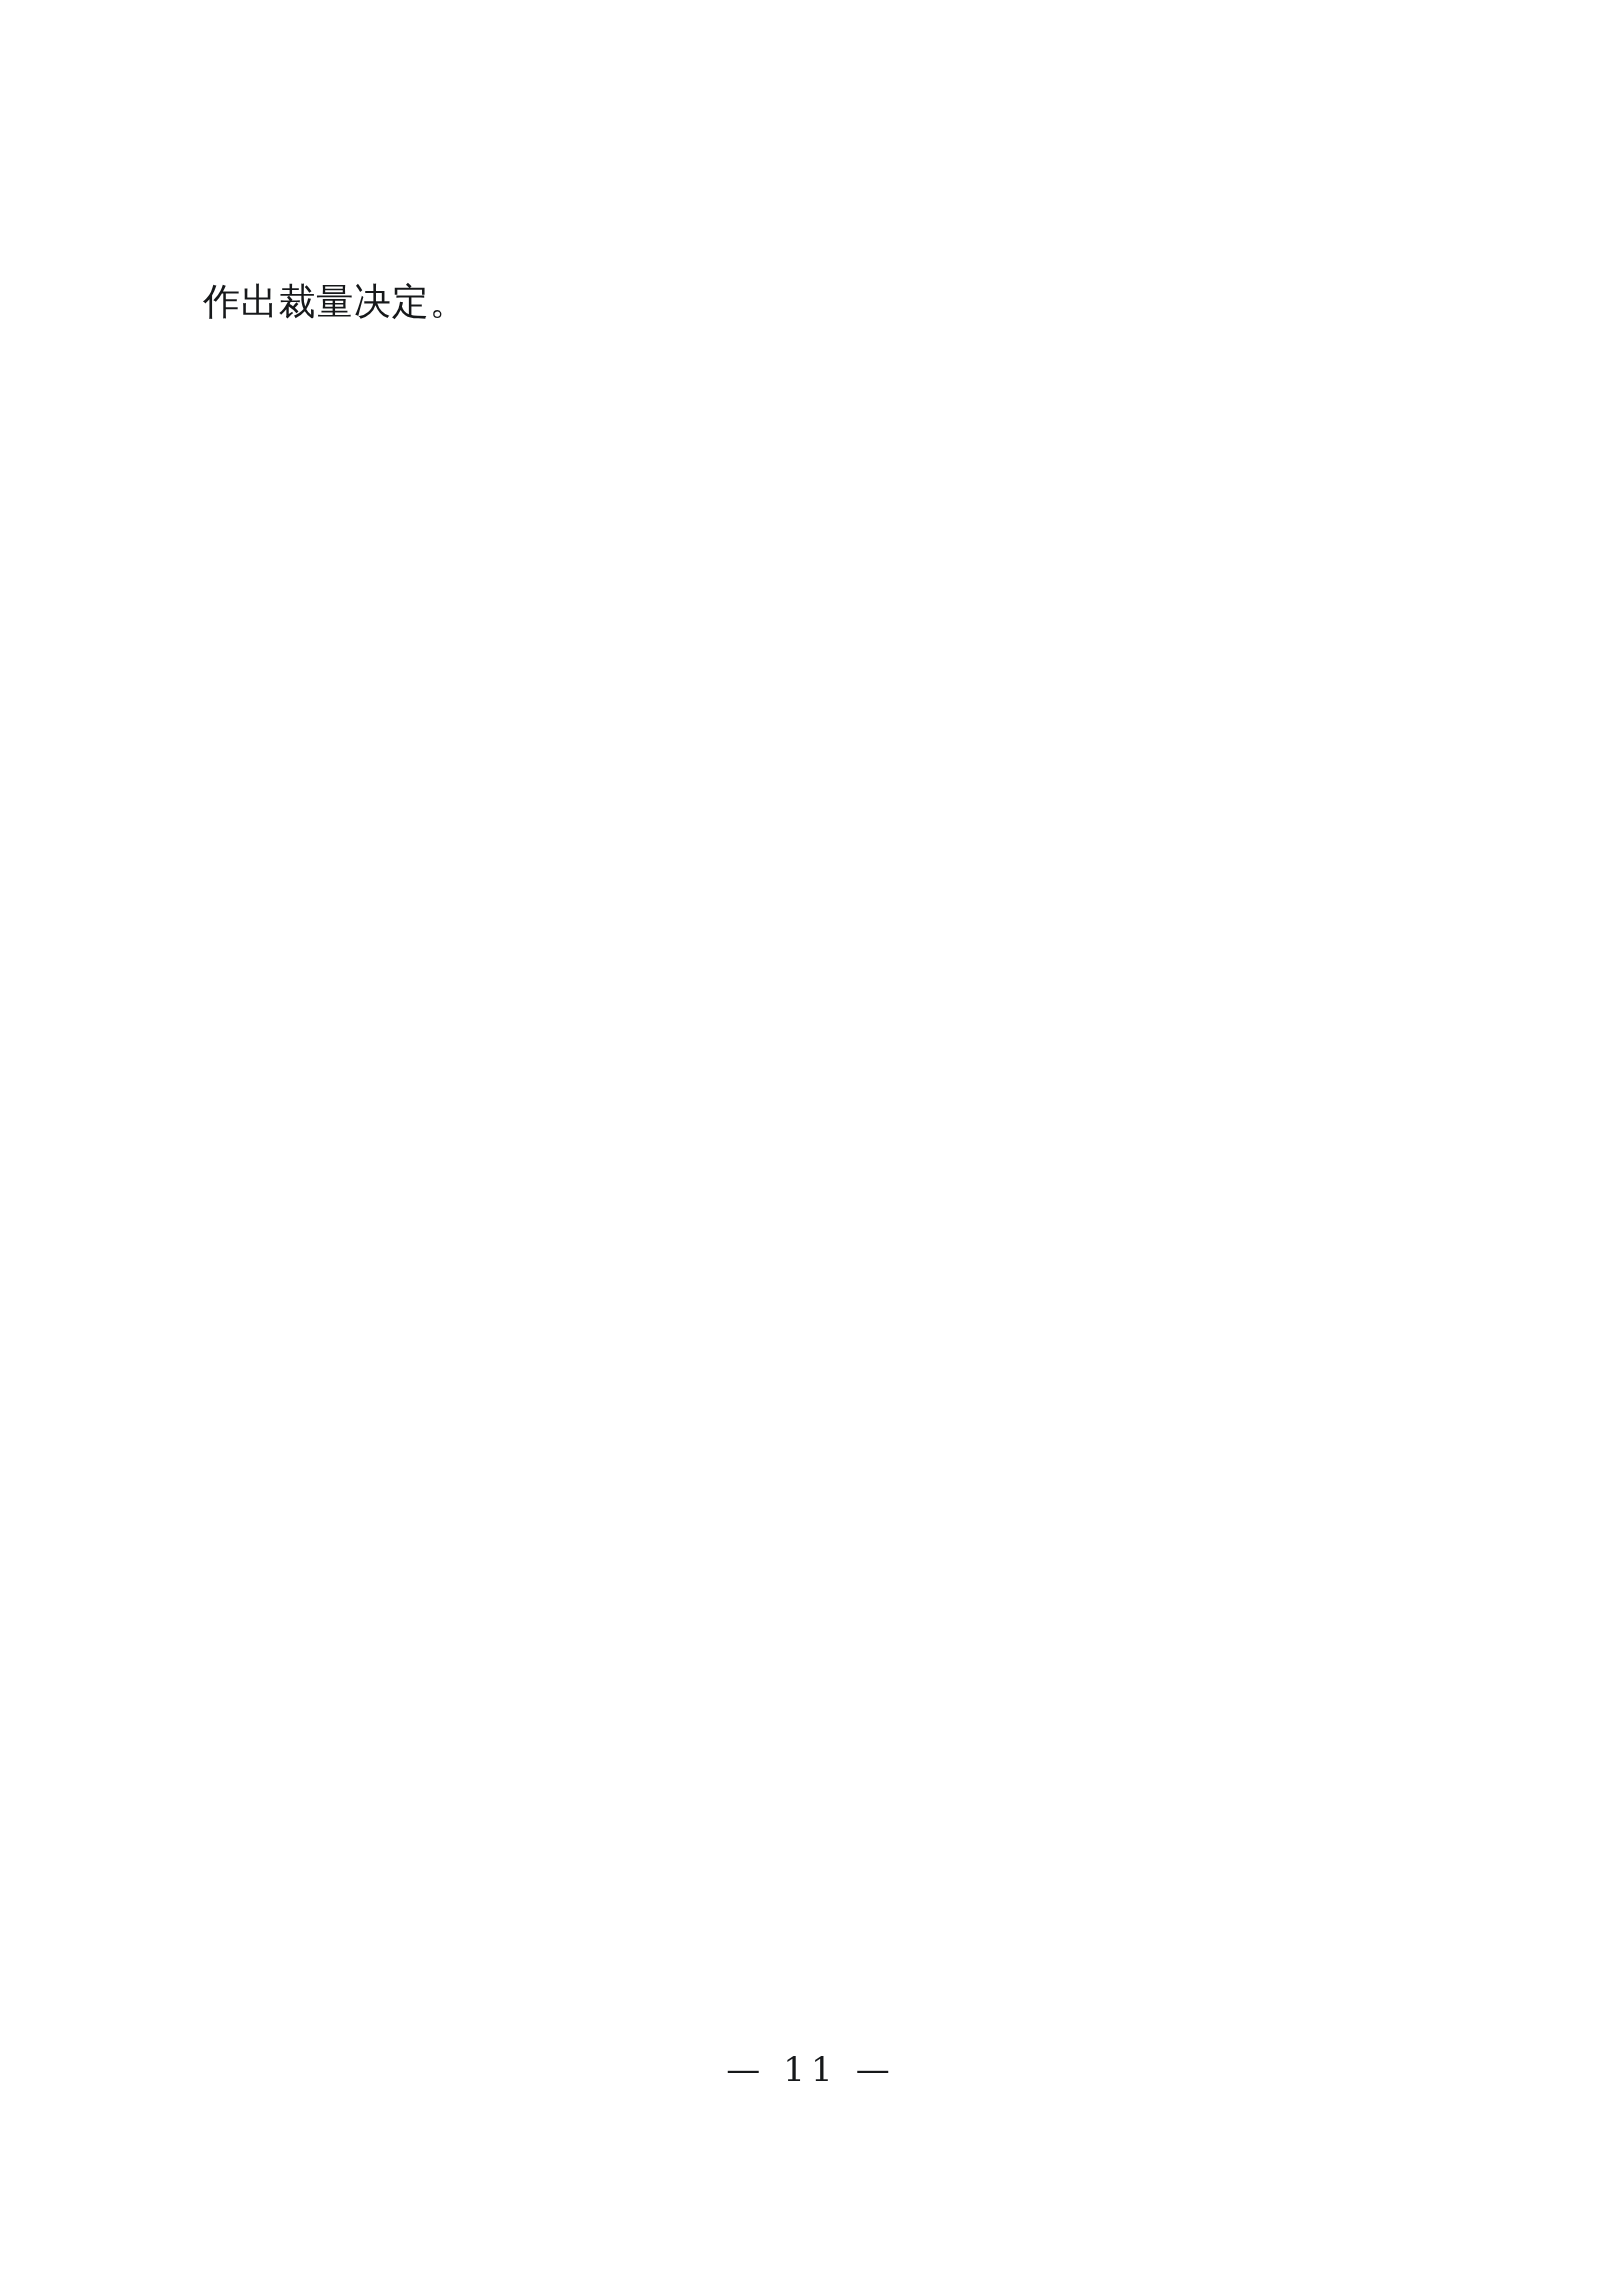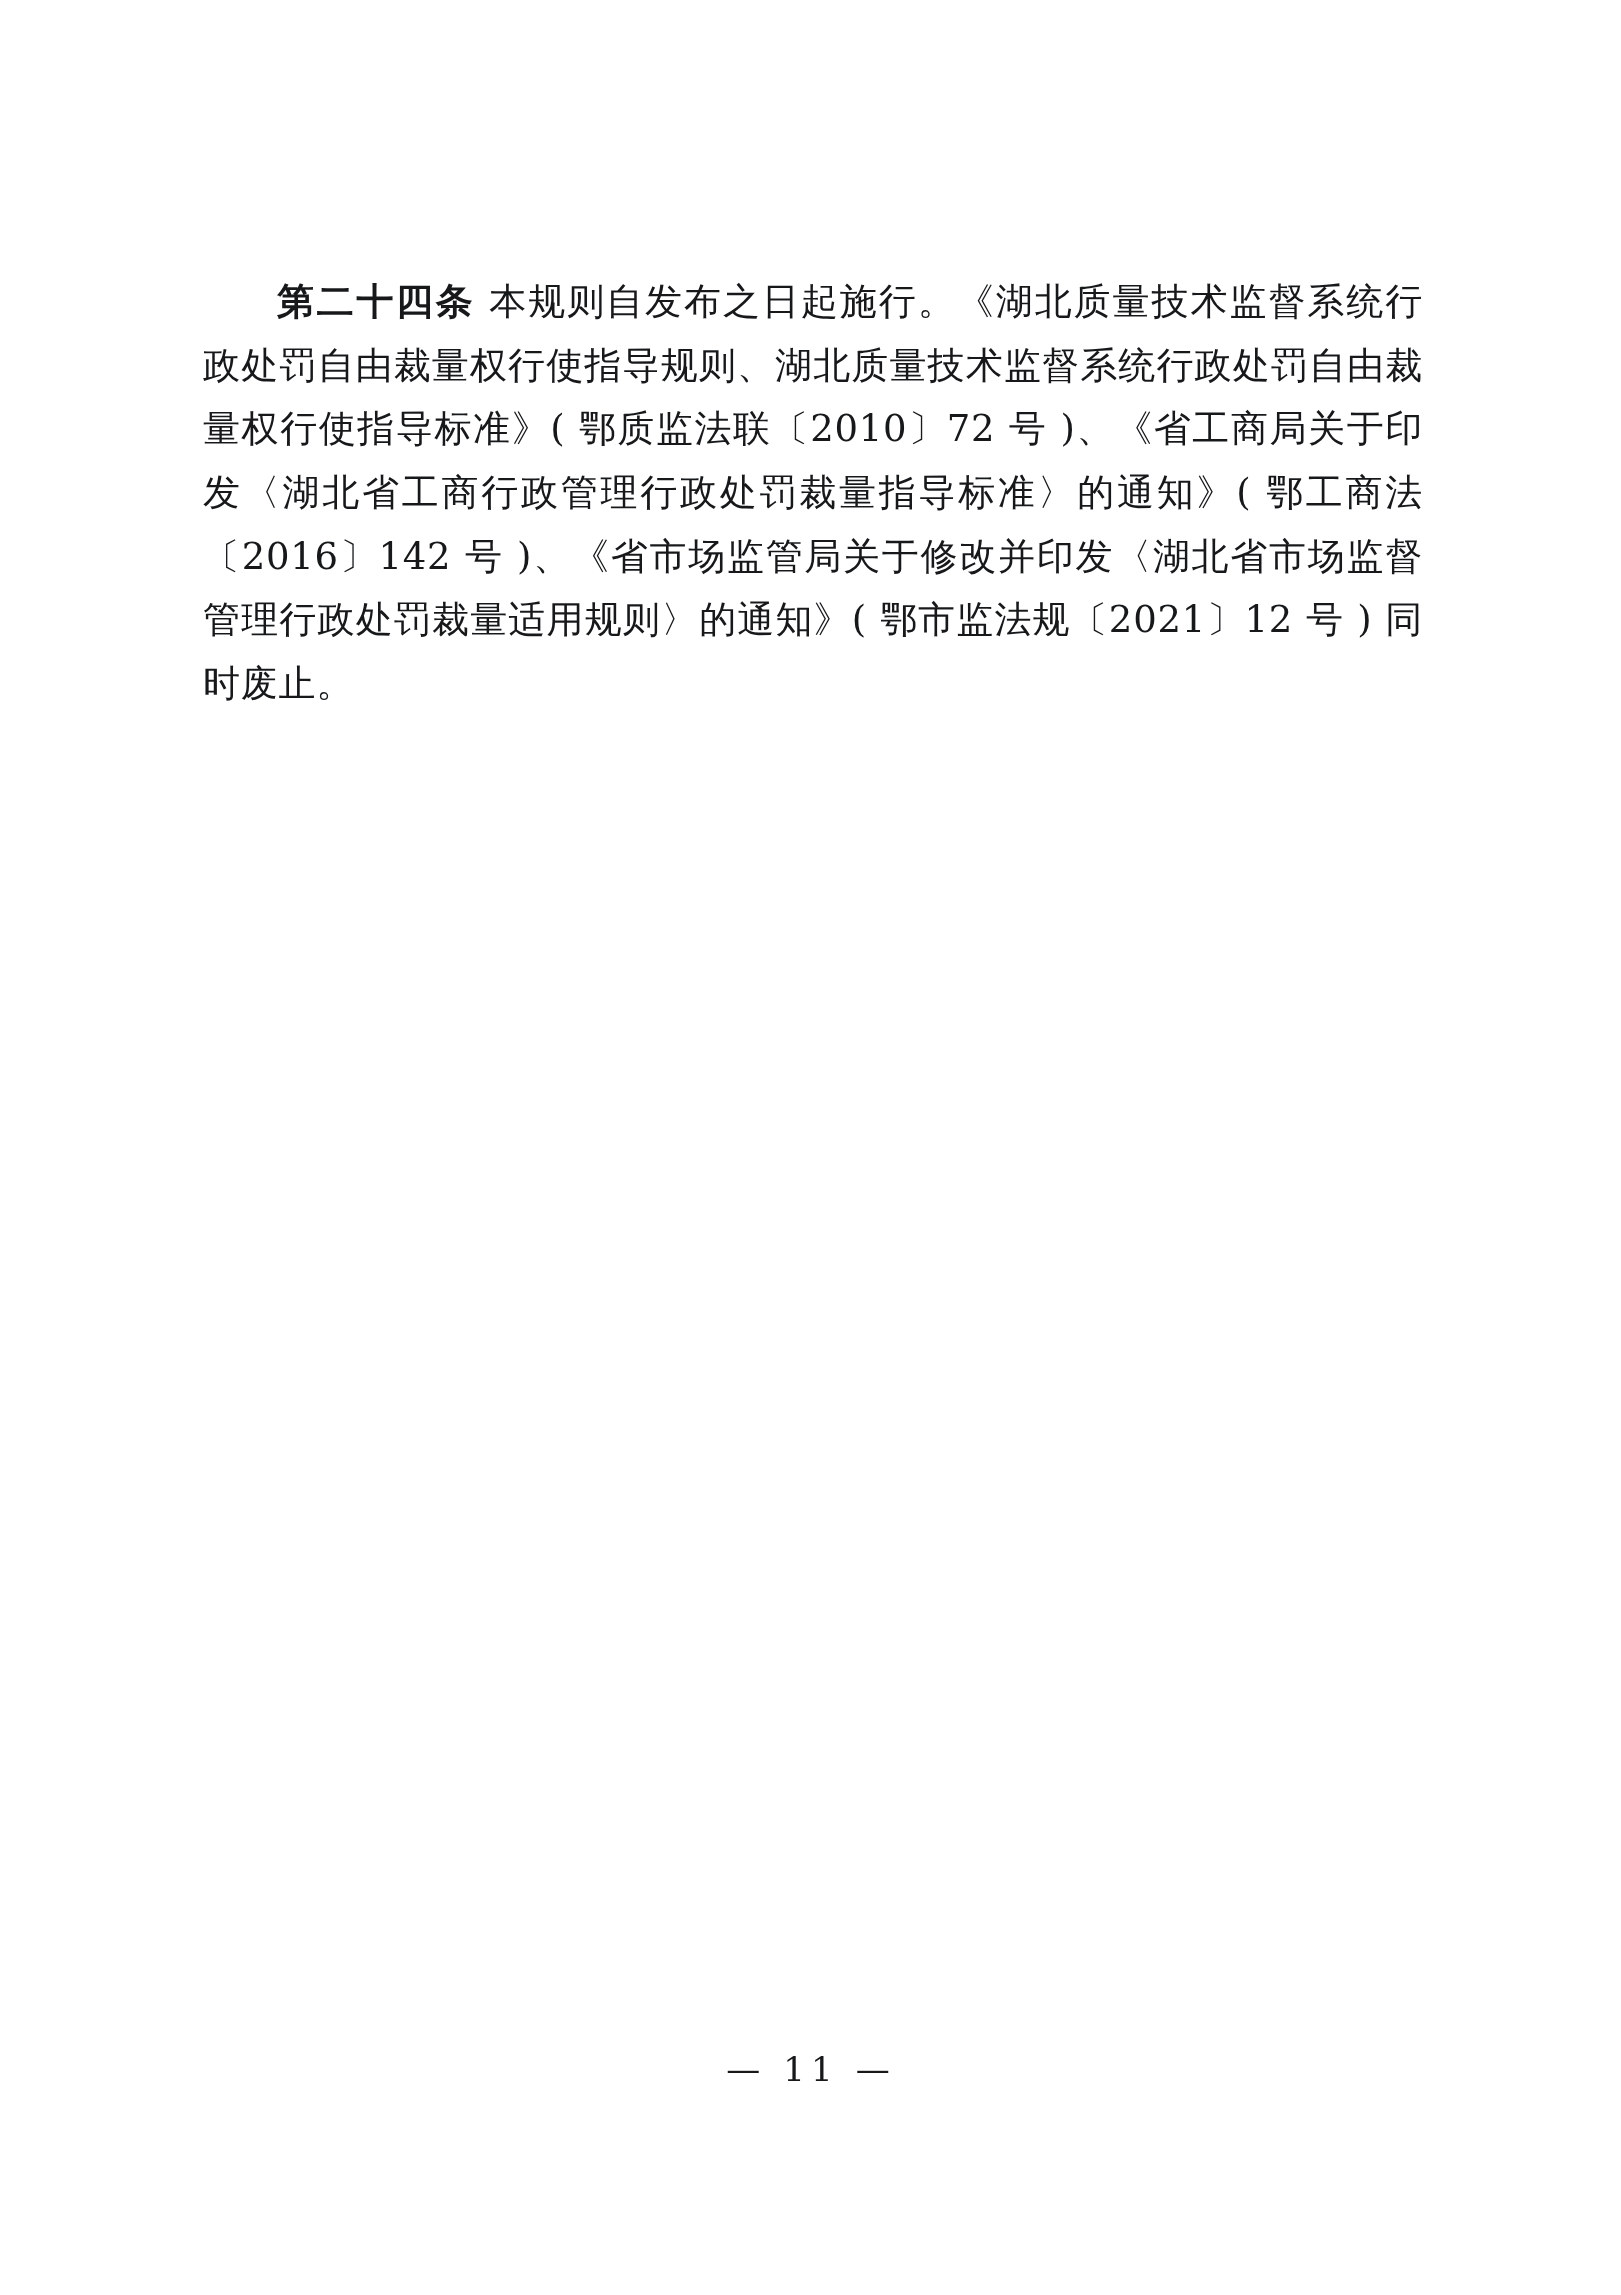--- a/index.html
+++ b/index.html
@@ -61,28 +61,28 @@
     font-family: "DejaVu Serif", "Liberation Serif", serif;
   }
 </style>
 </head>
 <body>
 
 <div class="page">
 
   <div class="content">
 
+    <p class="para">
+      <span>作出裁量决定。</span>
+    </p>
 
 
 
 
 
-    <p class="para indent">
-      <span class="artnum">第二十四条</span><span> 本规则自发布之日起施行。《湖北质量技术监督系统行政处罚自由裁量权行使指导规则、湖北质量技术监督系统行政处罚自由裁量权行使指导标准》( 鄂质监法联〔2010〕72 号 )、《省工商局关于印发〈湖北省工商行政管理行政处罚裁量指导标准〉的通知》( 鄂工商法〔2016〕142 号 )、《省市场监管局关于修改并印发〈湖北省市场监督管理行政处罚裁量适用规则〉的通知》( 鄂市监法规〔2021〕12 号 ) 同时废止。</span>
-    </p>
 
   </div>
 
   <div class="footer">
     <span class="pagenum">— 11 —</span>
   </div>
 
 </div>
 
 

